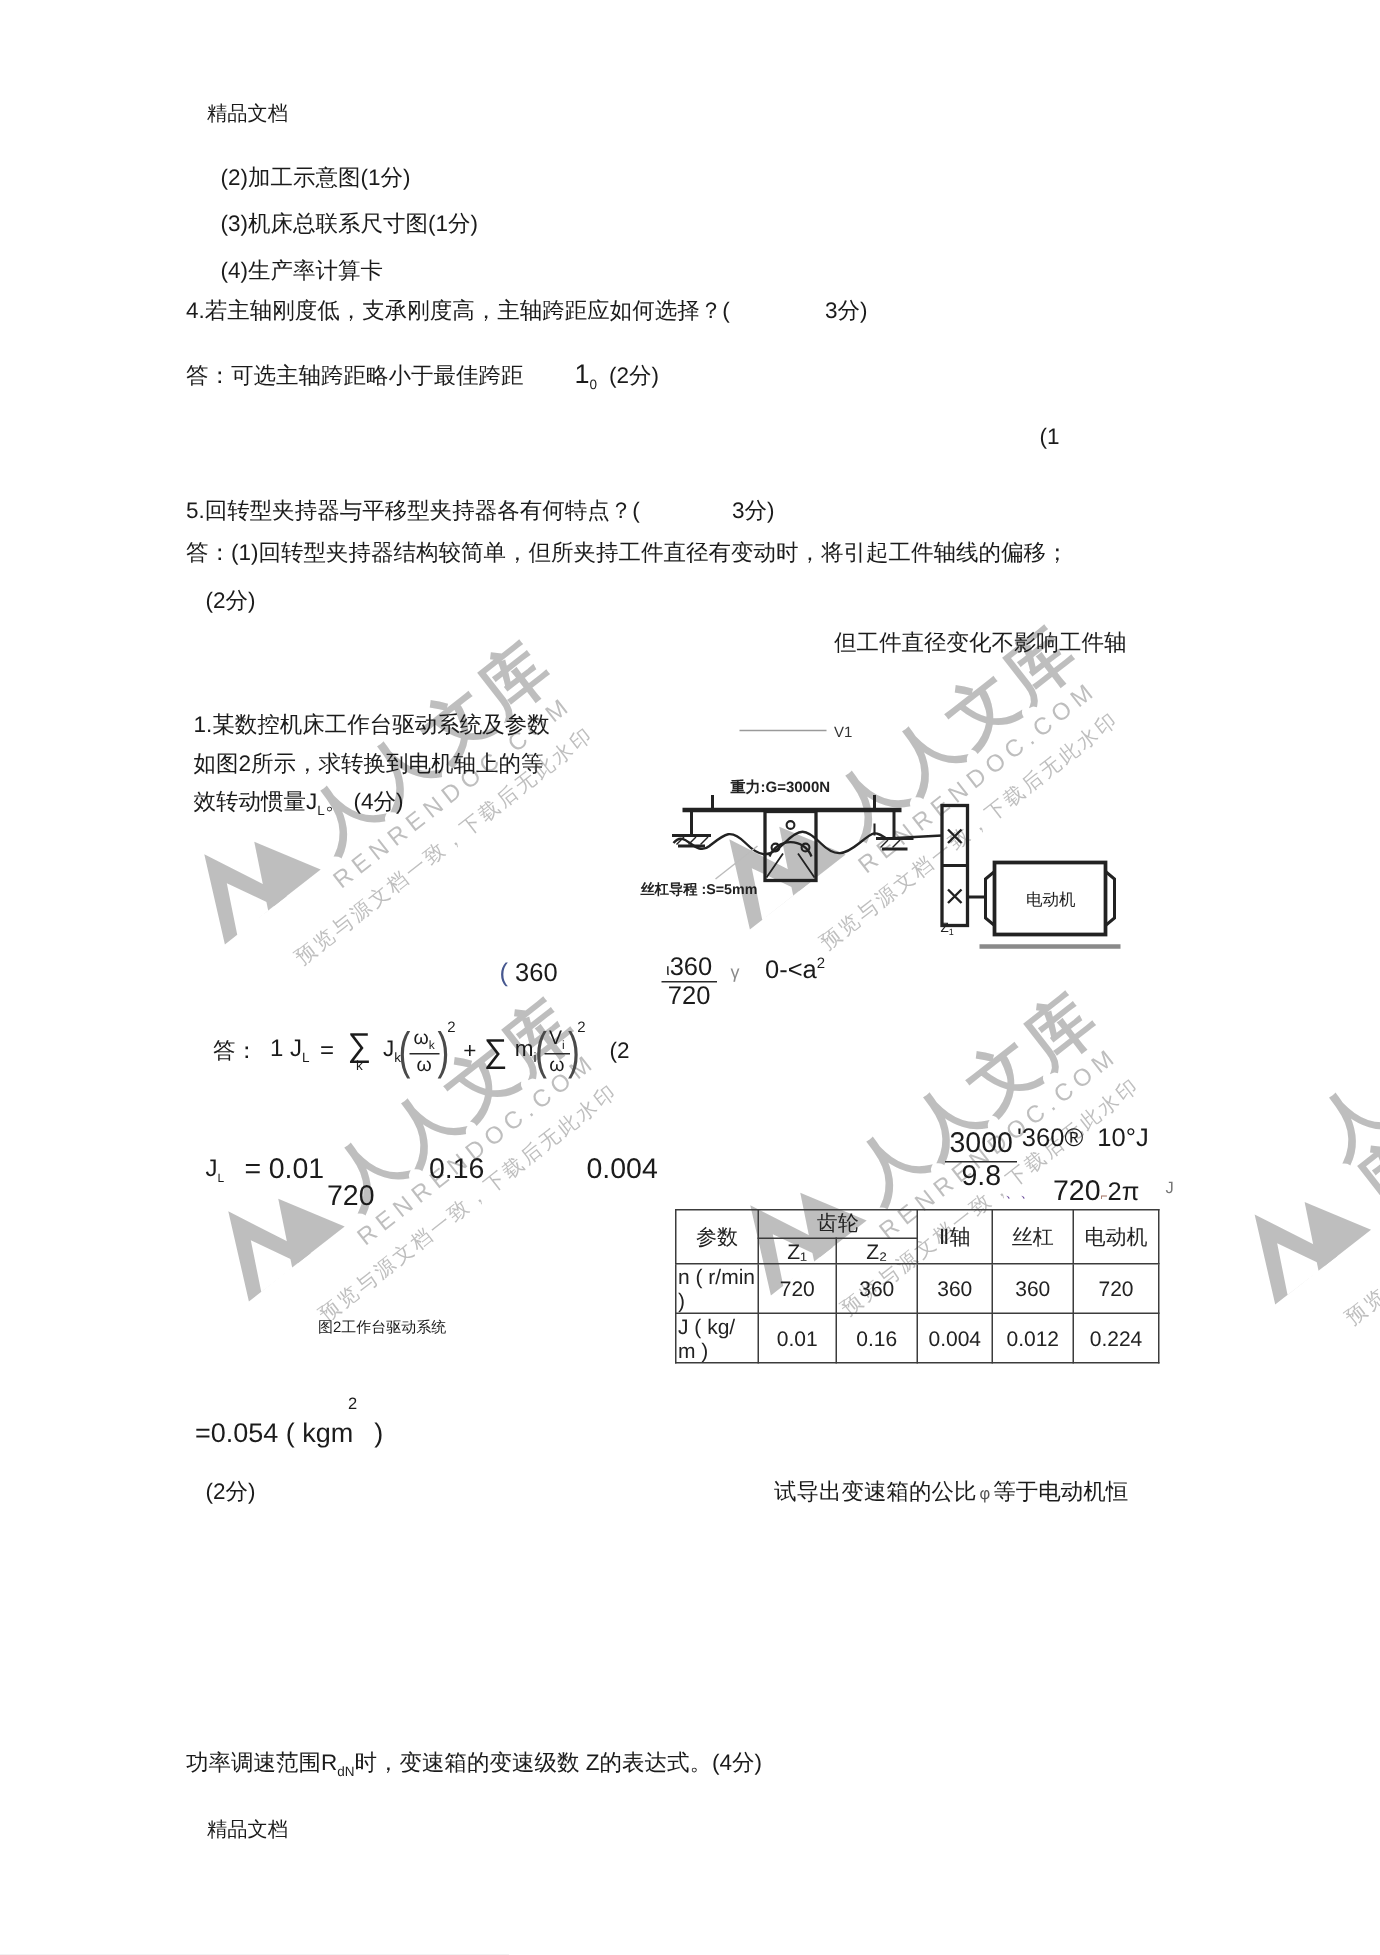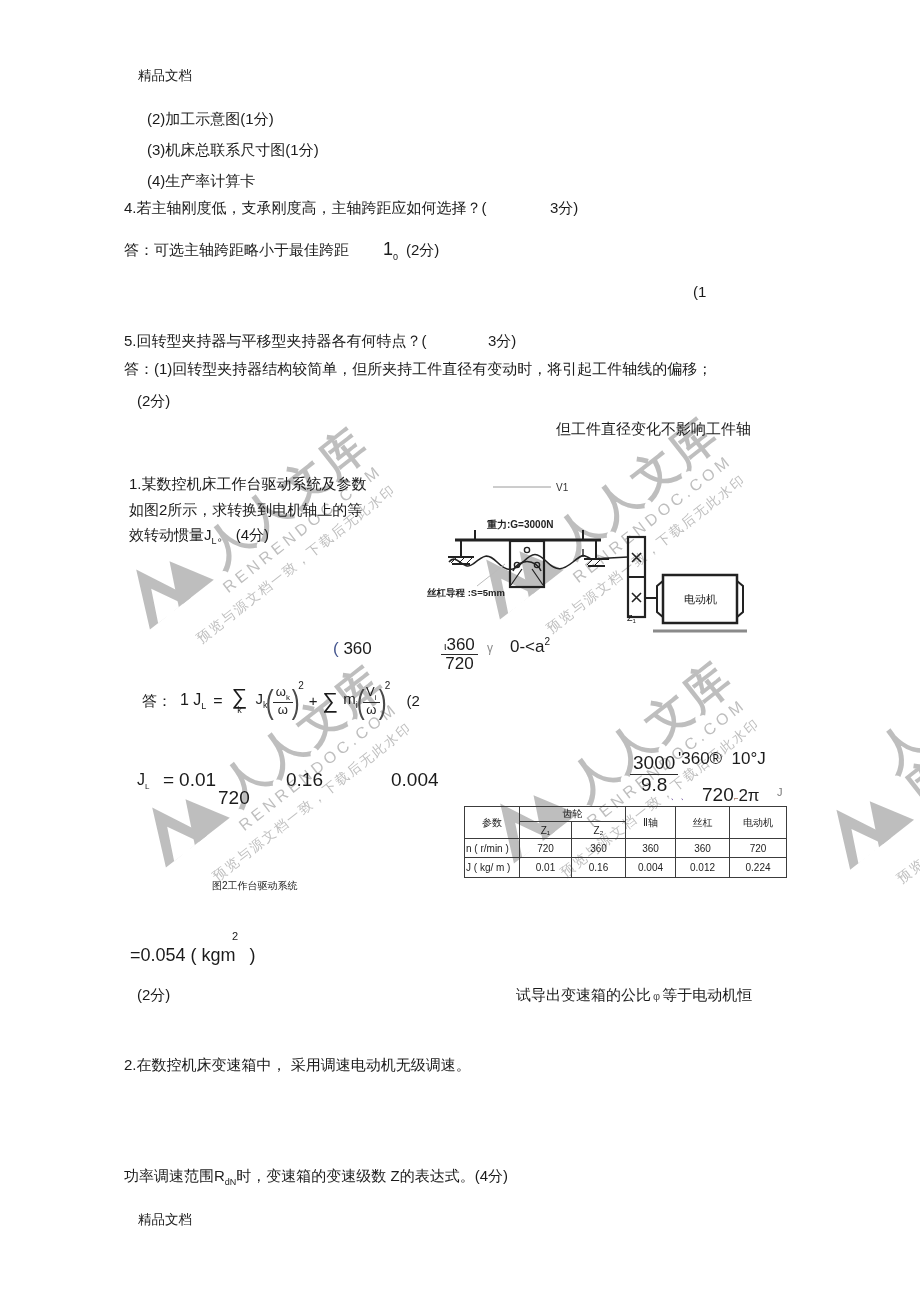--- a/index.html
+++ b/index.html
@@ -21,21 +21,21 @@
 
   
   .fxrow { display:flex; align-items:center; height:50px; }
   .bigparen { font-size:34px; font-weight:300; color:#4a4a4a; transform:scaleX(.7); display:inline-block; margin:0 -3px; }
   .sigwrap { display:inline-flex; flex-direction:column; align-items:center; line-height:.85; margin:0 2px; }
   .sigma { font-size:22px; }
   .ssub { font-size:9px; }
   .fxsup { align-self:flex-start; font-size:10px; margin-top:4px; }
 
   
-  .ptable { position:absolute; left:464px; top:806px; border-collapse:collapse; font-size:10px; color:#222; z-index:2; table-layout:fixed; }
+  .ptable { position:absolute; left:450px; top:806px; border-collapse:collapse; font-size:14px; color:#222; z-index:2; table-layout:fixed; }
   .ptable td { border:1px solid #3c3c3c; text-align:center; padding:0 1px; overflow:hidden; }
   .ptable td.lbl { text-align:left; }
 
   
   .wm { position:absolute; z-index:1; color:#b8b8b8; opacity:.9; }
   .wm-inner { display:flex; flex-direction:column; transform:rotate(-38deg); transform-origin:center; }
   .wm-row1 { display:flex; align-items:flex-end; gap:8px; }
   .wm-logo { width:88px; height:68px; flex:0 0 auto; }
   .wm-brand { font-size:45px; font-weight:bold; letter-spacing:3px; line-height:1; }
   .wm-domain { font-size:16px; letter-spacing:4px; margin:4px 0 0 86px; }
@@ -282,16 +282,15 @@
       <td>0.224</td>
     </tr>
   </tbody>
     </table>
 
   <div class="t" style="left:232px; top:930px; font-size:11px;">2</div>
   <div class="t" style="left:130px; top:944px; font-size:18px;"><span>=</span><span>0.054 ( kgm</span><span style="margin-left:14px">)</span></div>
   <div class="t" style="left:137px; top:986px;">(2分)</div>
   <div class="t" style="left:516px; top:986px;"><span>试导出变速箱的公比</span><span style="font-size:11px; color:#555; margin:0 2px;">φ</span><span>等于电动机恒</span></div>
 
-  <div class="t" style="left:124px; top:1056px;">2.在数控机床变速箱中， 采用调速电动机无级调速。</div>
   <div class="t" style="left:124px; top:1167px;"><span>功率调速范围R</span><sub>dN</sub><span>时，变速箱的变速级数 Z的表达式。(4分)</span></div>
 
 </div>
 
 </body></html>

